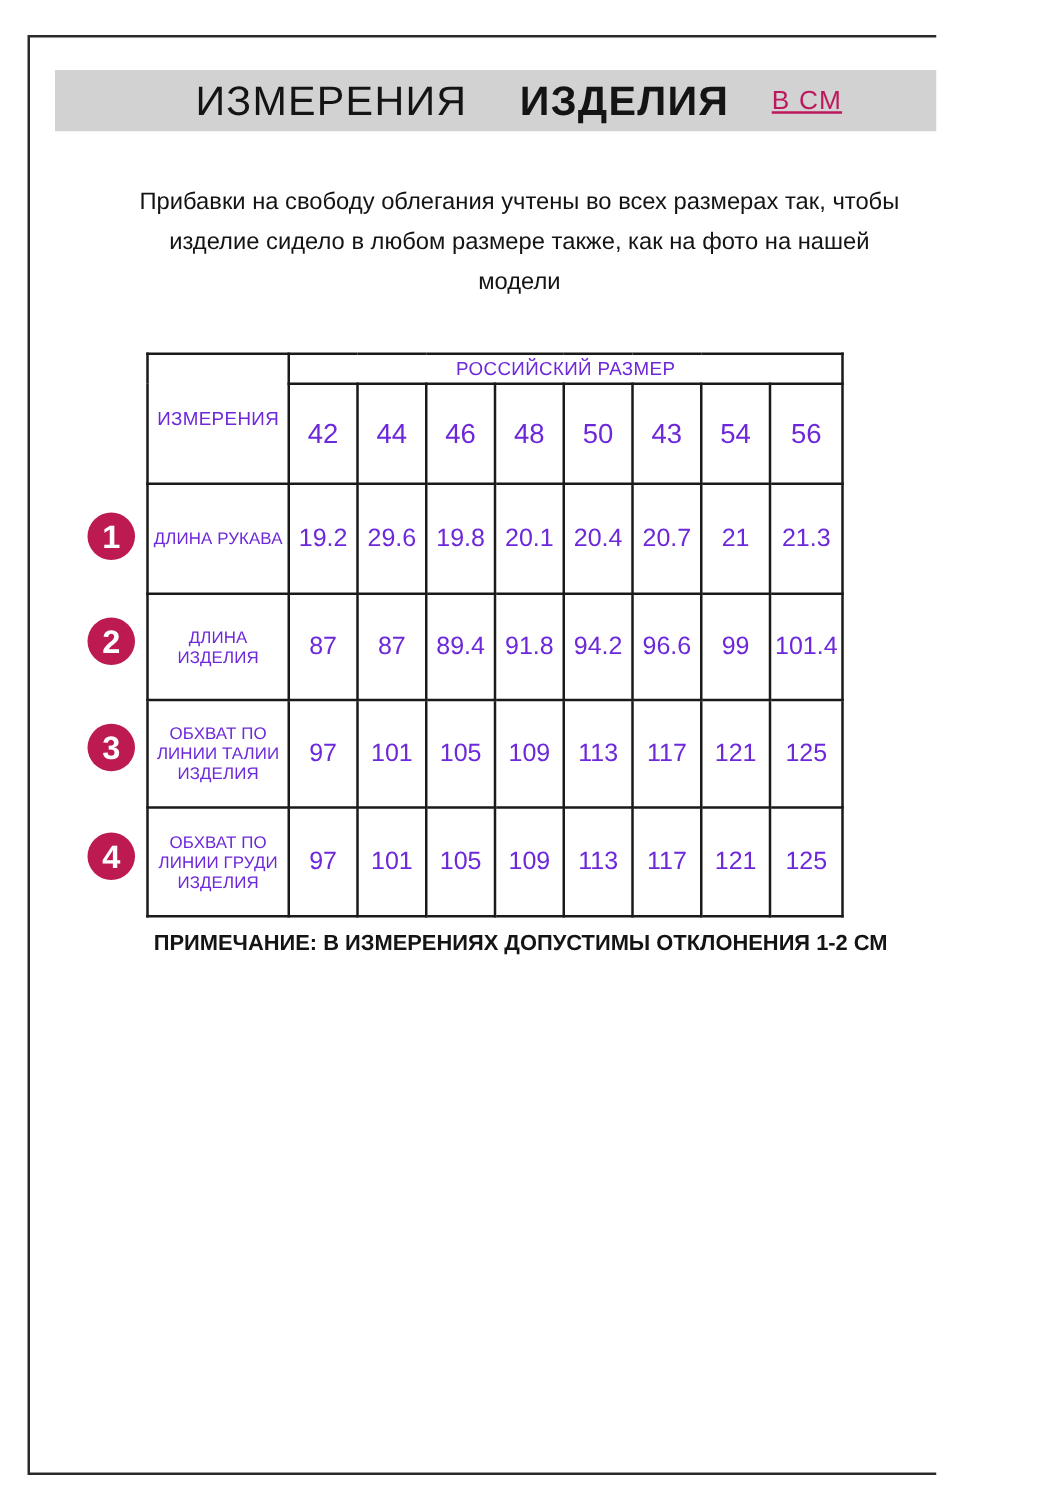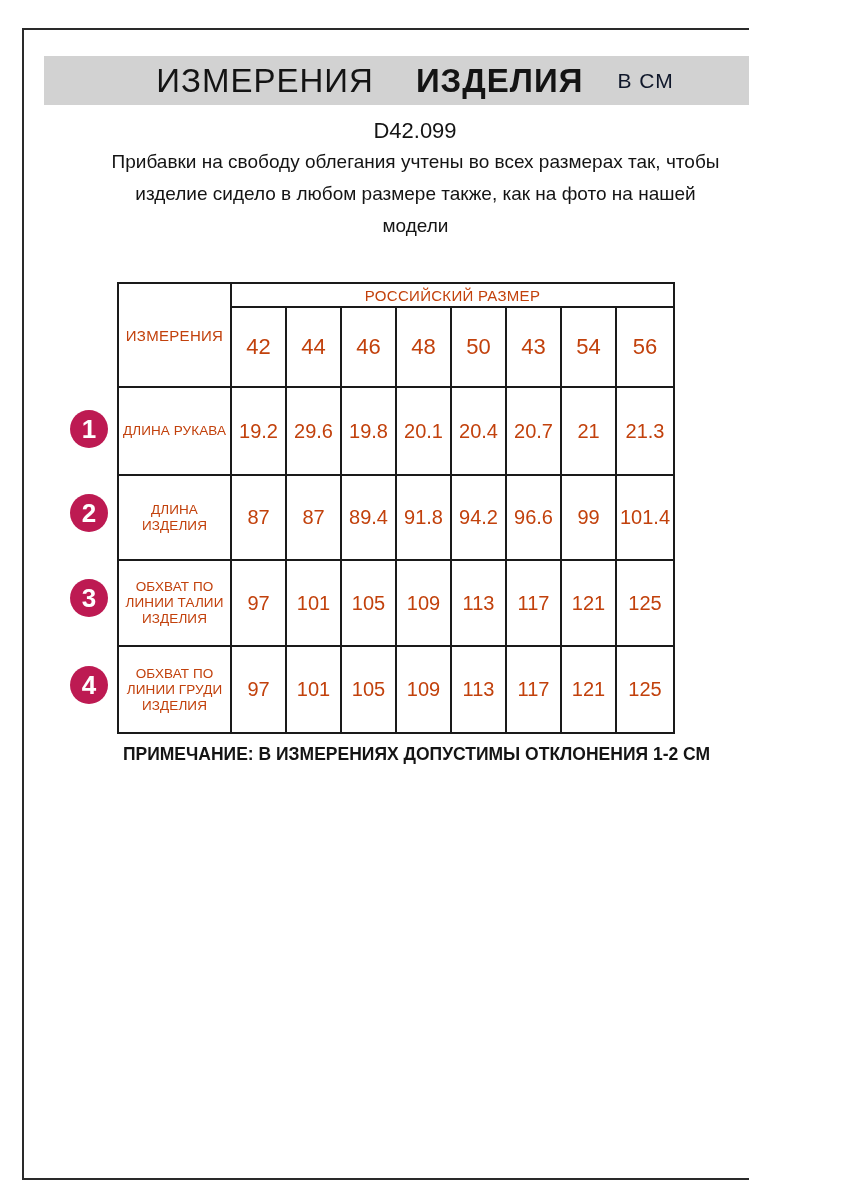--- a/index.html
+++ b/index.html
@@ -38,21 +38,22 @@
     font-size: 33px;
     font-weight: bold;
     letter-spacing: 1px;
     margin-left: 42px;
     color: #141414;
   }
   .titlebar .t-unit {
     font-size: 21px;
     margin-left: 34px;
     letter-spacing: 1px;
-    color: #0f172a;
+    color: #be185d;
+    text-decoration: underline;
   }
   .product-code {
     position: absolute;
     left: 0; top: 88px;
     width: 100%;
     text-align: center;
     font-size: 22px;
     color: #141414;
   }
   .description {
@@ -69,21 +70,21 @@
     left: 93px; top: 252px;
     border-collapse: collapse;
     table-layout: fixed;
   }
   .size-table td, .size-table th {
     border: 2px solid #1a1a1a;
     text-align: center;
     vertical-align: middle;
     padding: 0 3px;
     font-weight: normal;
-    color: #c2410c;
+    color: #6d28d9;
     overflow: hidden;
   }
   .col-label { width: 113px; }
   .col-size  { width: 55px; }
   .corner-cell { font-size: 15px; letter-spacing: 0.3px; }
   .group-header { font-size: 15px; height: 22px; letter-spacing: 0.3px; }
   .size-cell { font-weight: bold; font-size: 22px; height: 78px; }
   .label-cell { font-size: 13.5px; line-height: 16px; letter-spacing: 0.1px; }
   .value-cell { font-size: 20px; }
   .row-1 { height: 88px; }
@@ -122,21 +123,20 @@
 
 <div class="page">
   <div class="frame">
 
     <div class="titlebar">
       <span class="t-main">ИЗМЕРЕНИЯ</span>
       <span class="t-bold">ИЗДЕЛИЯ</span>
       <span class="t-unit">В СМ</span>
     </div>
 
-    <div class="product-code">D42.099</div>
 
     <div class="description">Прибавки на свободу облегания учтены во всех размерах так, чтобы изделие сидело в любом размере также, как на фото на нашей модели</div>
 
     <div class="badge badge-1">1</div>
     <div class="badge badge-2">2</div>
     <div class="badge badge-3">3</div>
     <div class="badge badge-4">4</div>
 
     <table class="size-table">
       <colgroup>

